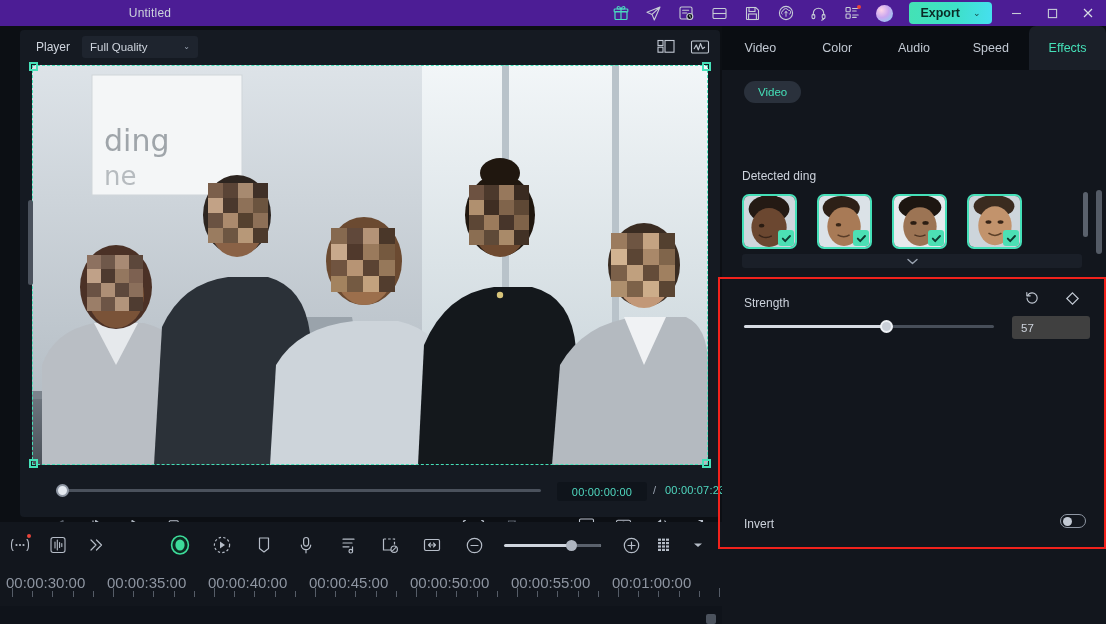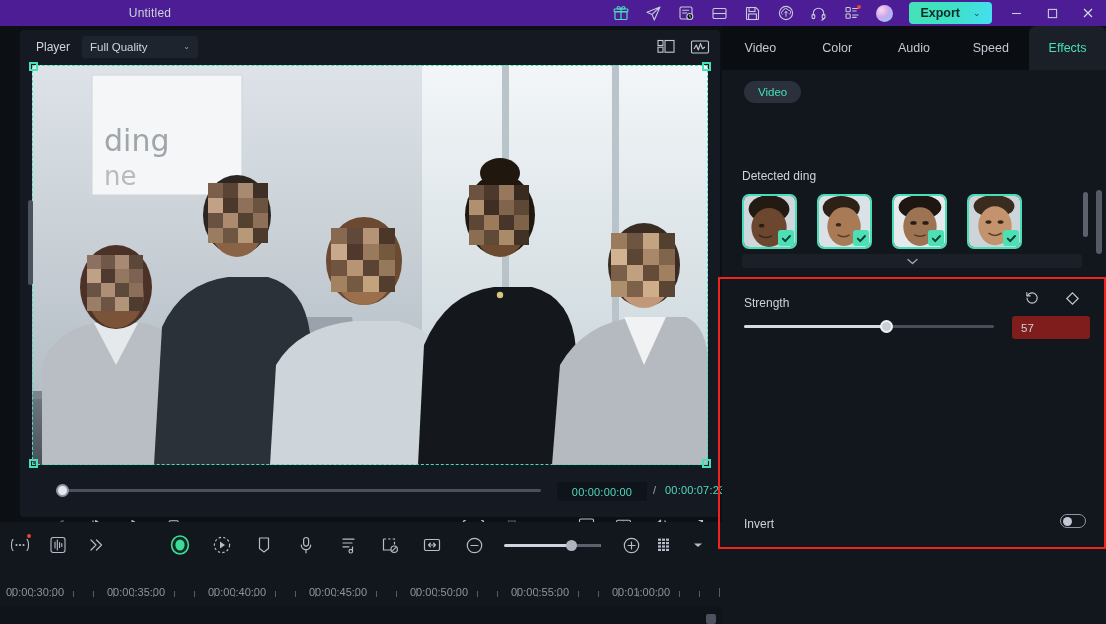--- a/index.html
+++ b/index.html
@@ -149,21 +149,21 @@
   .zoom-track { position: relative; width: 97px; height: 3px; background: #cfd5de; border-radius: 2px; }
   .zoom-knob { position: absolute; left: 62px; top: -4px; width: 11px; height: 11px; border-radius: 50%; background: #aeb5c0; cursor: pointer; }
   .zoom-track-dim { position: absolute; left: 68px; top: 0; width: 29px; height: 3px; background: #5a616c; border-radius: 2px; }
   .tlg-right { position: absolute; right: 12px; display: flex; align-items: center; gap: 9px; }
 
   .ruler {
     position: absolute; left: 0; top: 50px; width: 722px; height: 34px;
     background: #12161d;
   }
   .ruler-label {
-    position: absolute; top: 14px; font-size: 11px; color: #8e95a1; white-space: nowrap;
+    position: absolute; top: 2px; font-size: 15px; color: #8e95a1; white-space: nowrap;
   }
   .ruler-tick { position: absolute; background: #555c67; }
   .tl-track-area { position: absolute; left: 0; top: 84px; width: 722px; height: 18px; background: #0f131a; }
   .tl-hscroll { position: absolute; right: 6px; top: 88px; width: 10px; height: 10px; }
 
   
   .right-panel {
     position: absolute; left: 722px; top: 26px; width: 384px; height: 598px;
     background: #12161d;
   }
@@ -234,21 +234,21 @@
   .sl-track {
     position: absolute; left: 0; width: 250px; height: 3px; background: #474e59; border-radius: 2px;
   }
   .sl-fill { position: absolute; left: 0; top: 0; height: 3px; background: #d6dbe3; border-radius: 2px; }
   .sl-knob {
     position: absolute; top: -5px; width: 13px; height: 13px; border-radius: 50%;
     background: #c9cfd8; border: 2px solid #eef1f5; cursor: pointer;
   }
   .val-box {
     position: absolute; left: 268px; width: 78px; height: 23px;
-    background: #7f1d1d; border-radius: 3px; display: flex; align-items: center;
+    background: #404040; border-radius: 3px; display: flex; align-items: center;
     font-size: 11.5px; color: #cdd3dc; padding: 0 9px; cursor: text;
   }
   .val-box .unit { margin-left: auto; color: #9aa3b0; }
   .inv-toggle {
     position: absolute; left: 1060px; top: 514px; width: 26px; height: 14px;
     border-radius: 7px; border: 1px solid #8e96a3; background: transparent; cursor: pointer;
   }
   .inv-toggle .k {
     position: absolute; left: 1.5px; top: 1.5px; width: 9px; height: 9px;
     border-radius: 50%; background: #c2c9d3;

